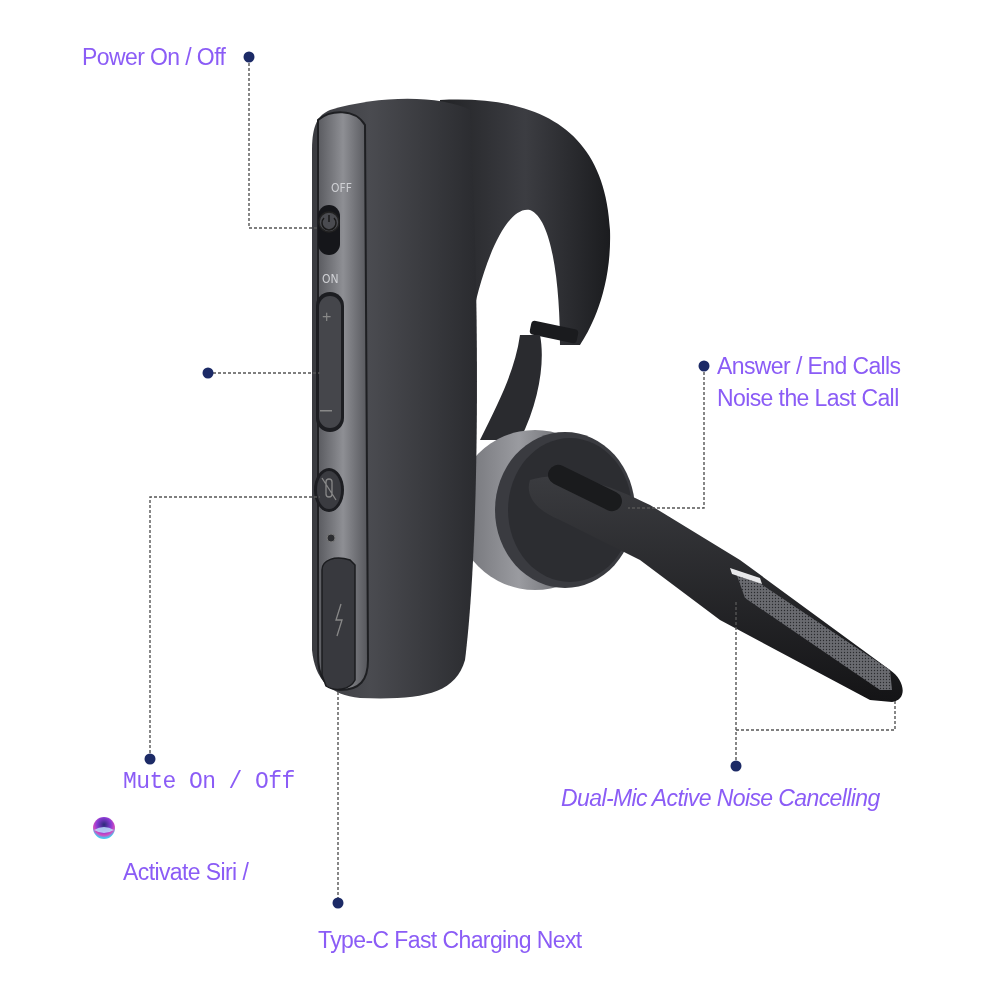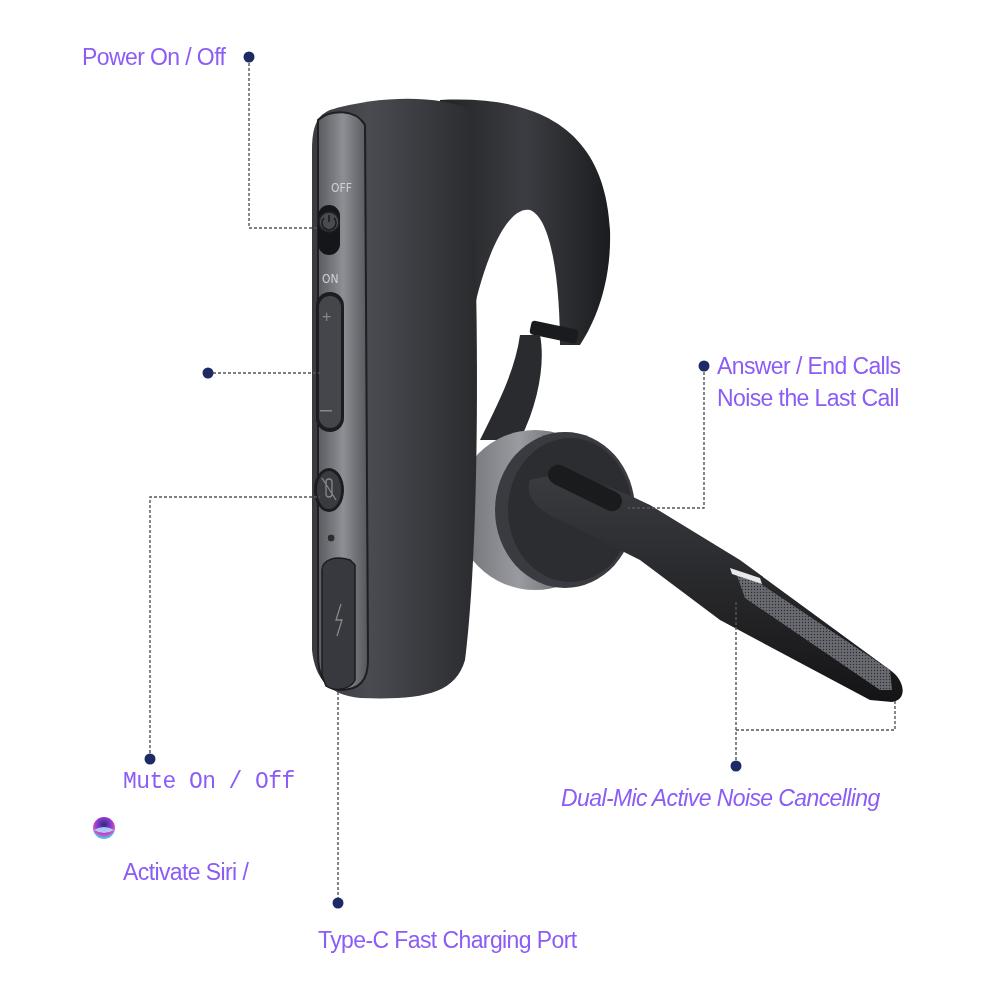--- a/index.html
+++ b/index.html
@@ -132,21 +132,21 @@
 
 <div class="label" style="left:123px; top:766px;font-family:Liberation Mono, monospace;">
   <span>Mute On / Off</span>
 </div>
 
 <div class="label" style="left:123px; top:812px;margin-top:44px;">
   <div>Activate Siri /</div>
 </div>
 
 <div class="label" style="left:318px; top:924px;">
-  <span>Type-C Fast Charging Port</span>
+  <span>Type-C Fast Charging Next</span>
 </div>
 
 <div class="label" style="left:717px; top:350px;">
   <div>Answer / End Calls</div>
   <div>Noise the Last Call</div>
 </div>
 
 <div class="label" style="left:561px; top:782px;font-style:italic;">
   <span>Dual-Mic Active Noise Cancelling</span>
 </div>

